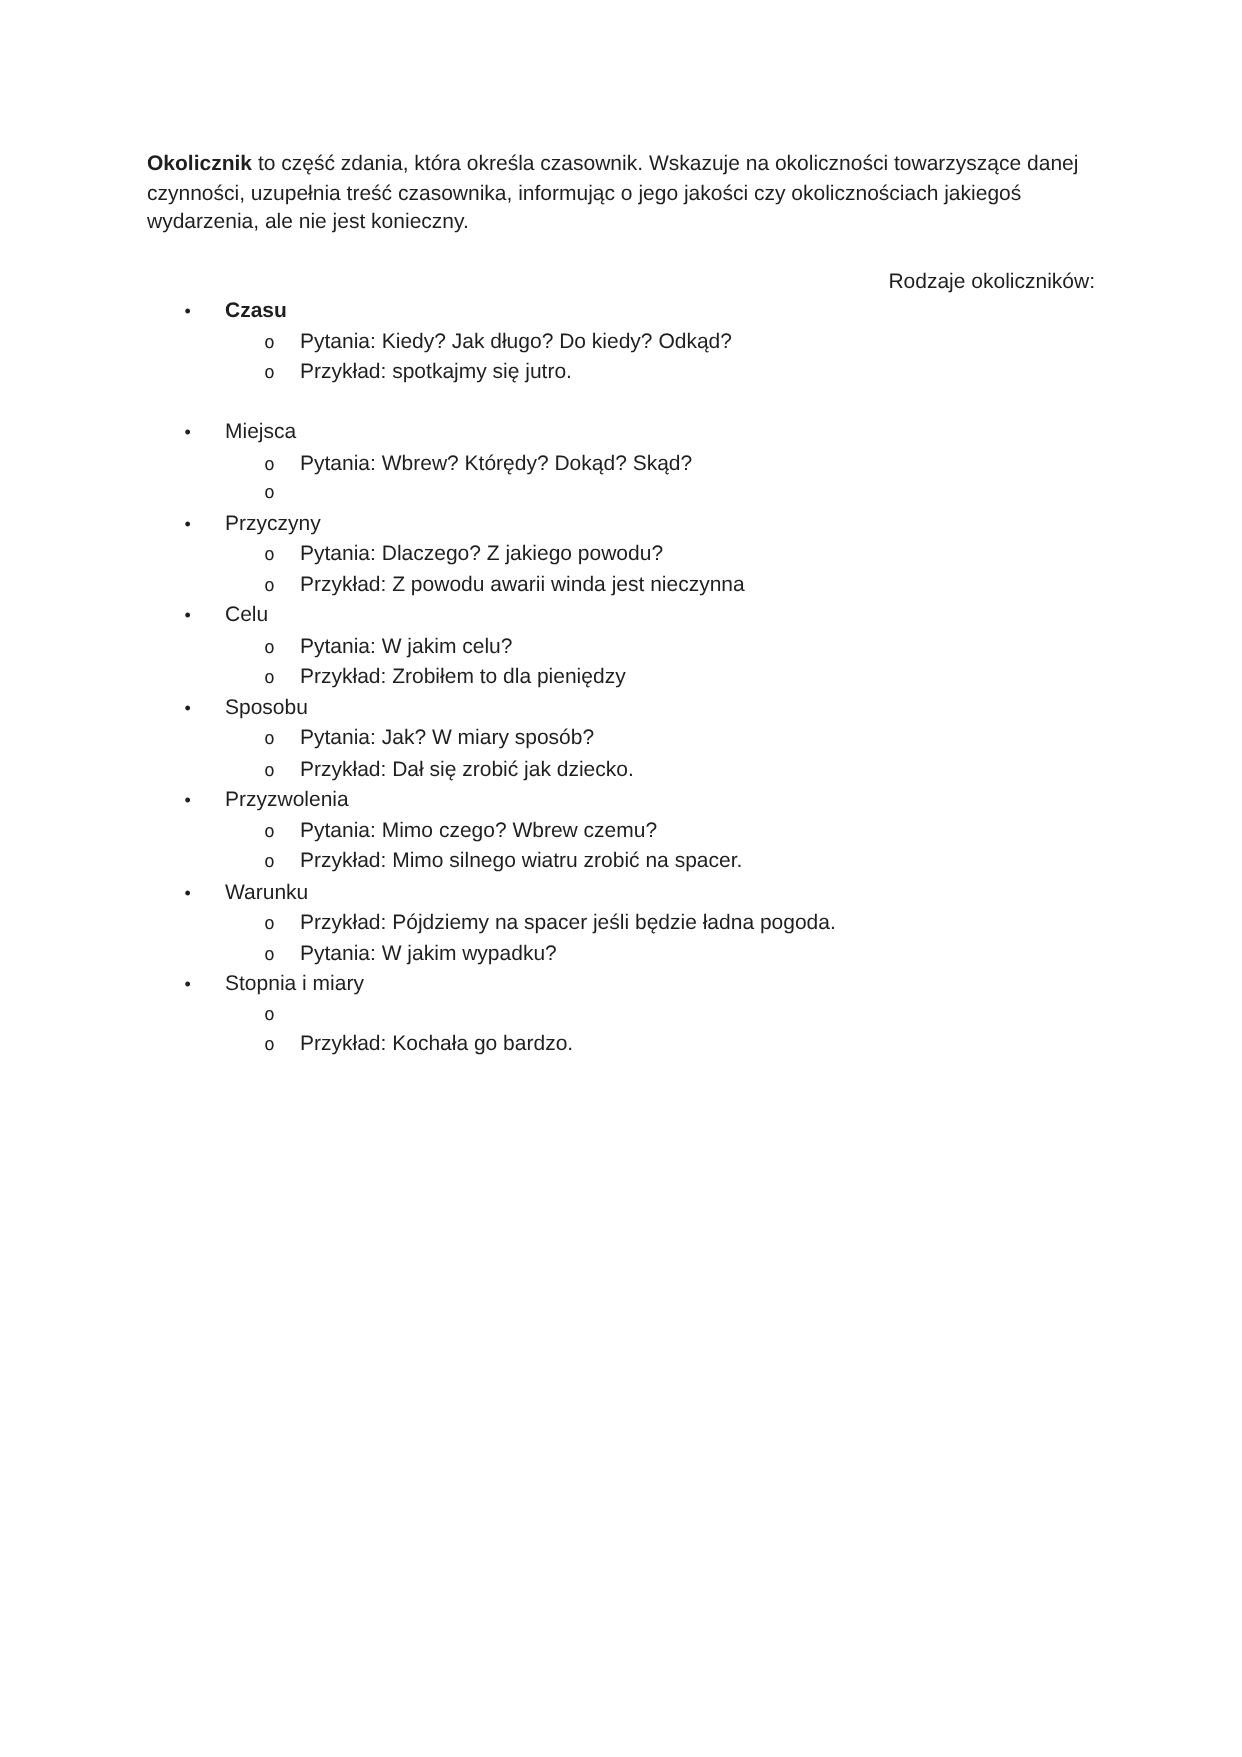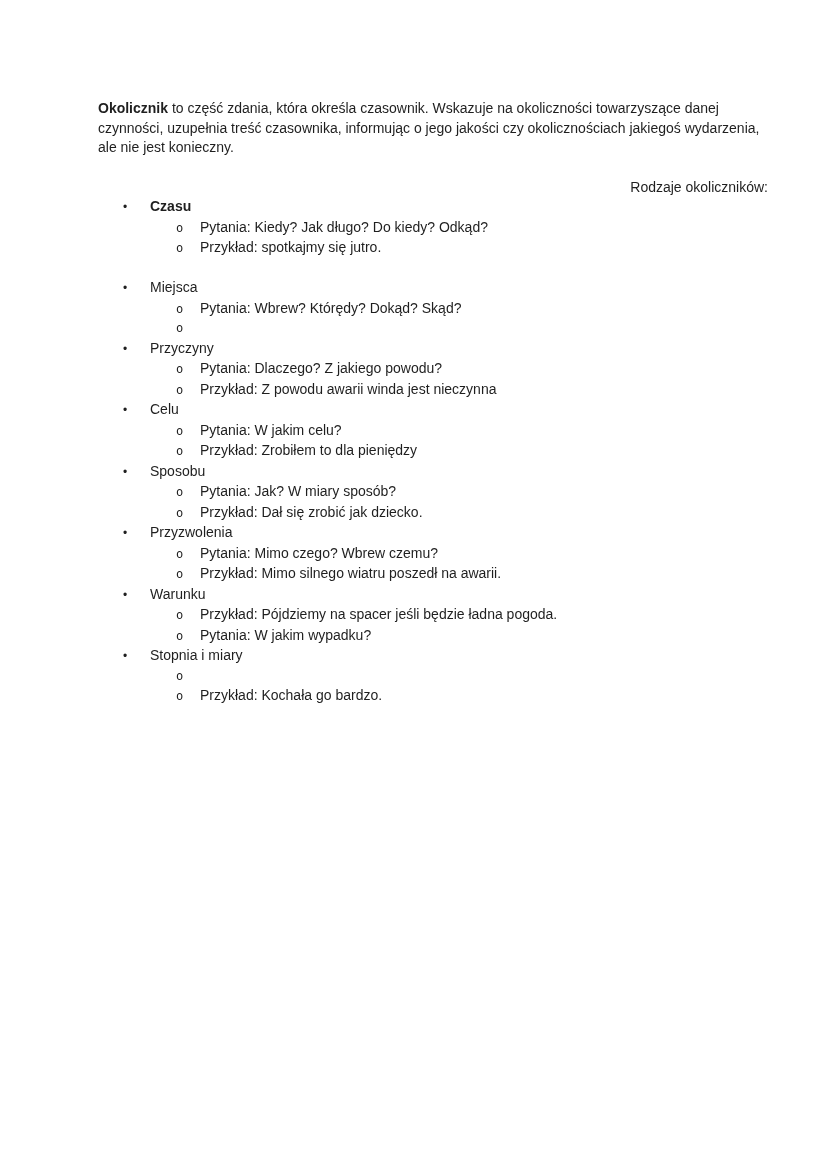--- a/index.html
+++ b/index.html
@@ -6,21 +6,21 @@
     margin: 0;
     padding: 0;
     background: #ffffff;
   }
   .page {
     position: relative;
     width: 828px;
     height: 1136px;
     background: #ffffff;
     box-sizing: border-box;
-    padding: 99px 60px 0 98px;
+    padding: 99px 98px 0 98px;
     font-family: "Liberation Sans", sans-serif;
     font-size: 14px;
     line-height: 19.5px;
     color: #1f1f1f;
     overflow: hidden;
   }
   .intro {
     margin: 0 0 20px 0;
   }
   .intro .lead {
@@ -166,21 +166,21 @@
       <span class="item-label">Przyzwolenia</span>
     </div>
     <div>
   <div class="sub-row">
     <span class="sub-bullet">o</span>
     <span>Pytania: Mimo czego? Wbrew czemu?</span>
   </div>
 
   <div class="sub-row">
     <span class="sub-bullet">o</span>
-    <span>Przykład: Mimo silnego wiatru poszedł na awarii.</span>
+    <span>Przykład: Mimo silnego wiatru zrobić na spacer.</span>
   </div>
 </div>
   </div>
 
   <div class="item">
     <div class="row">
       <span class="bullet">•</span>
       <span class="item-label">Warunku</span>
     </div>
     <div>

